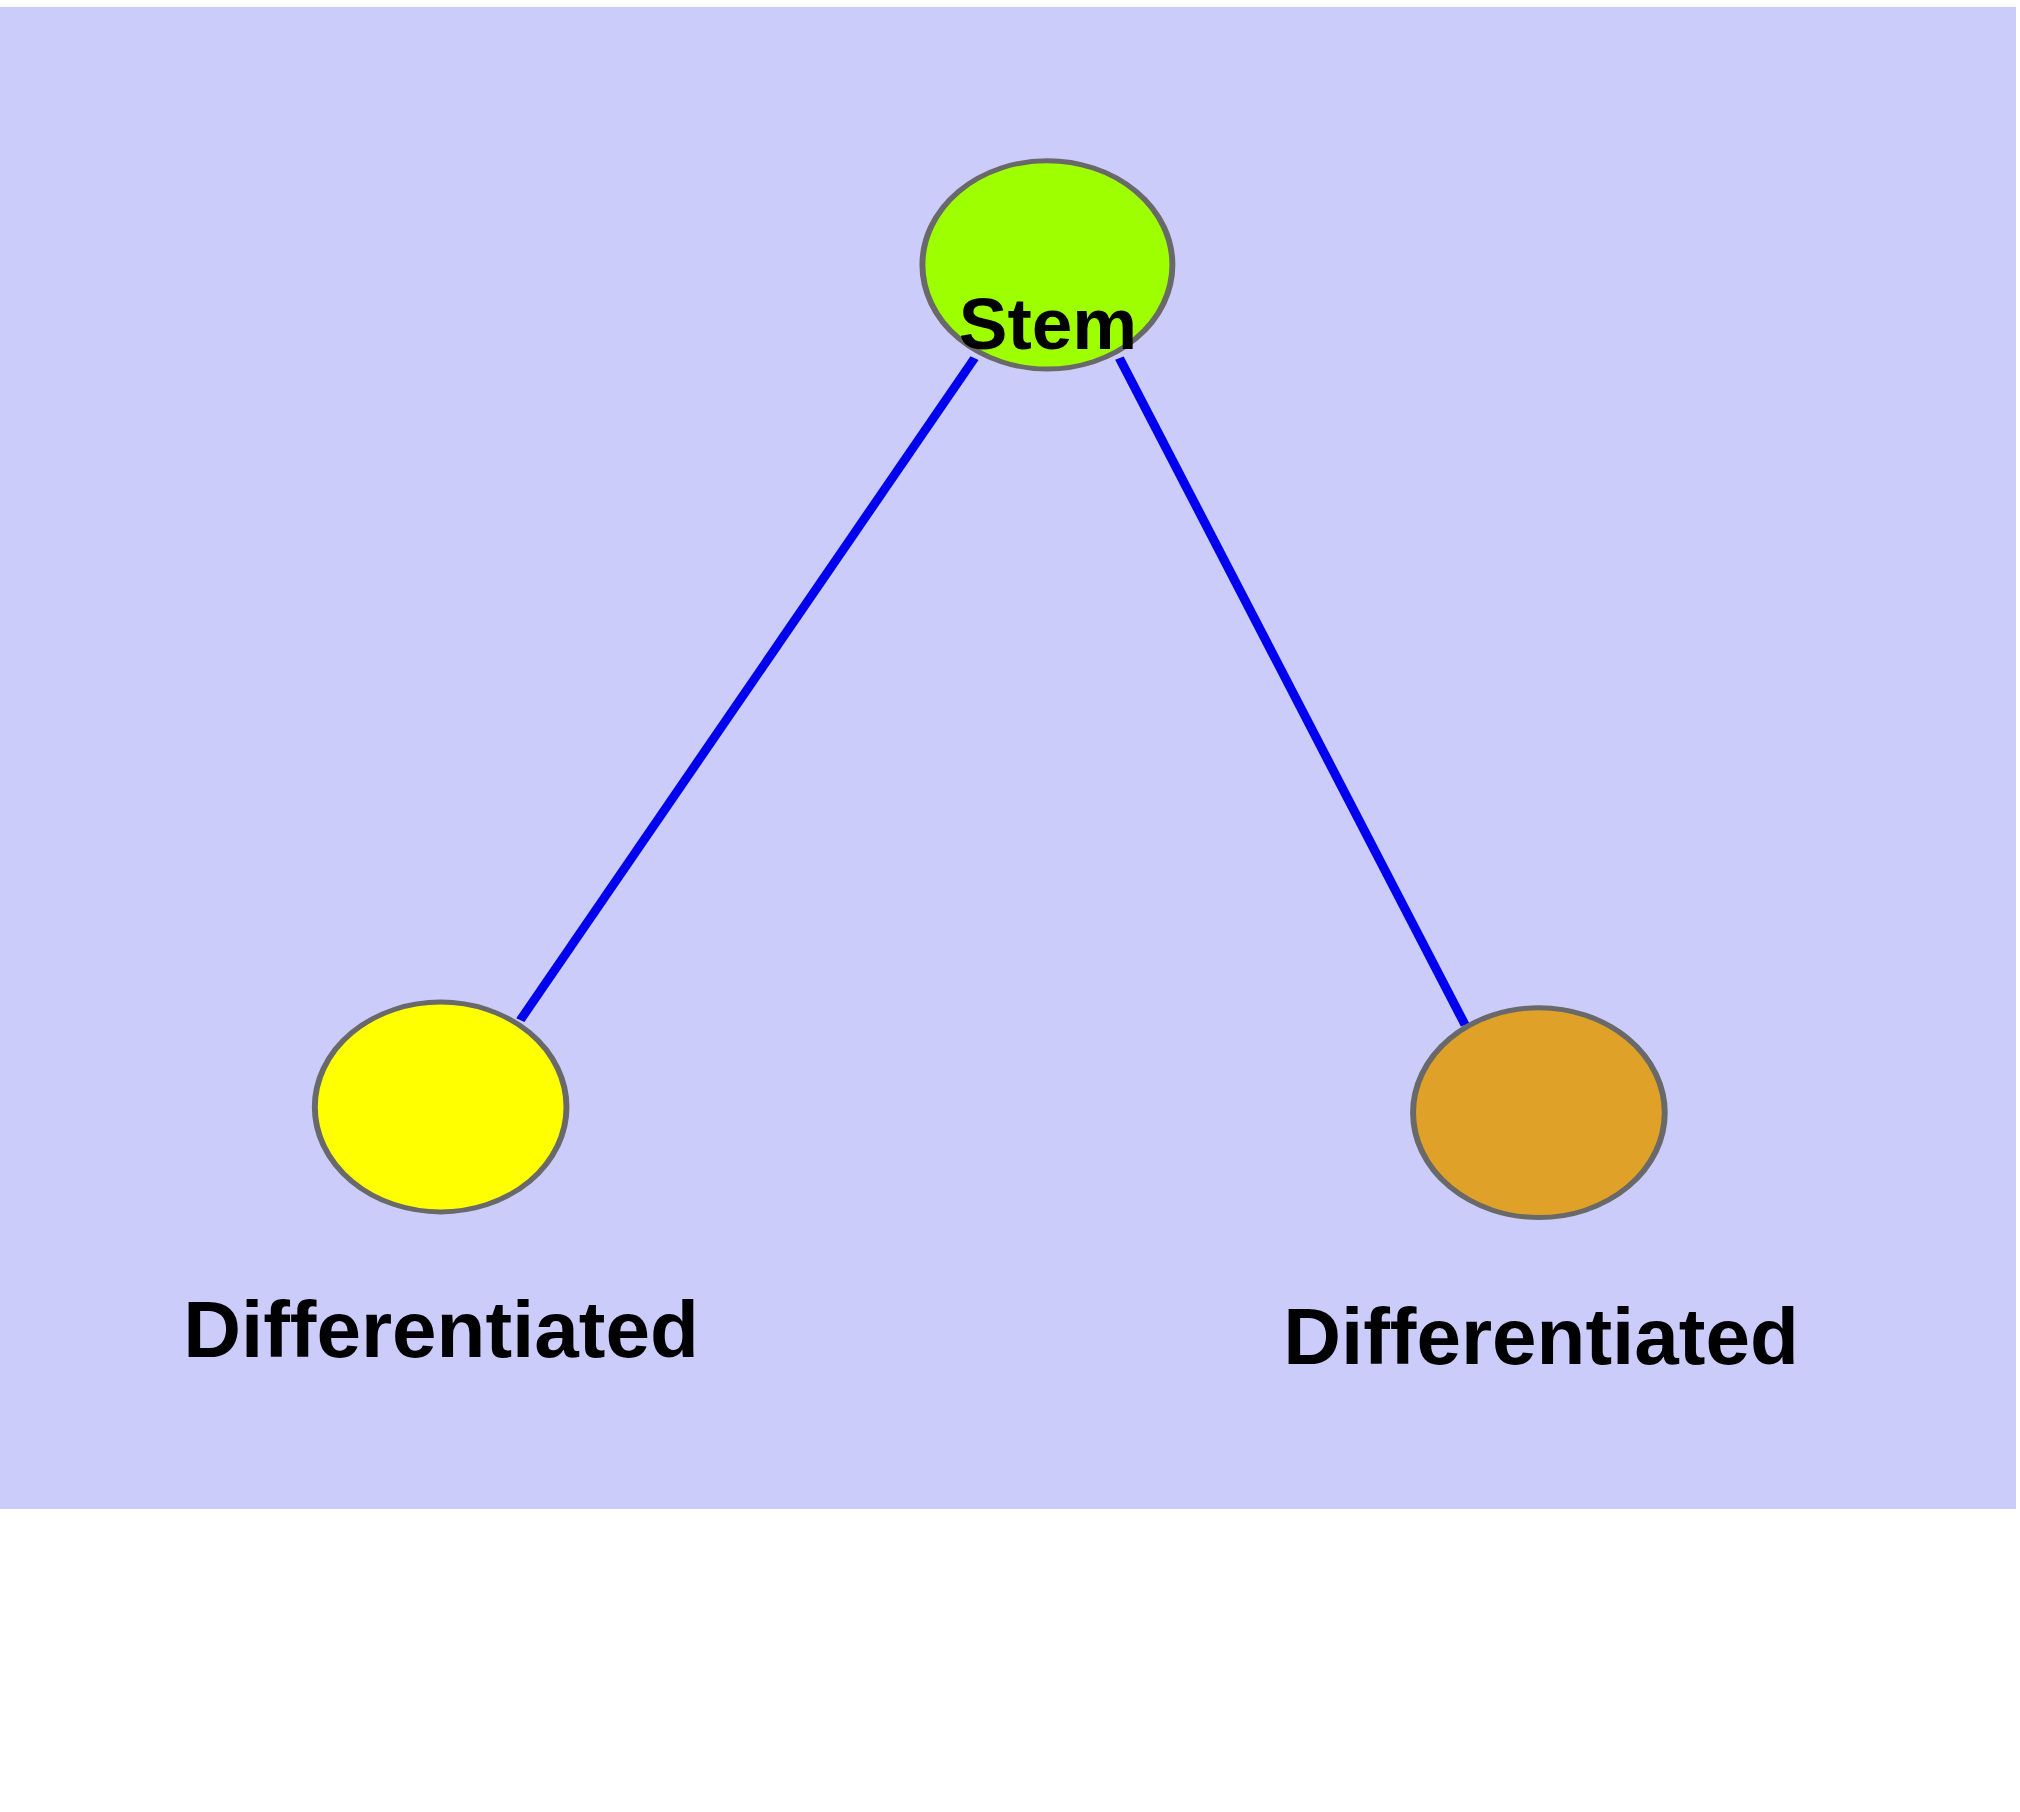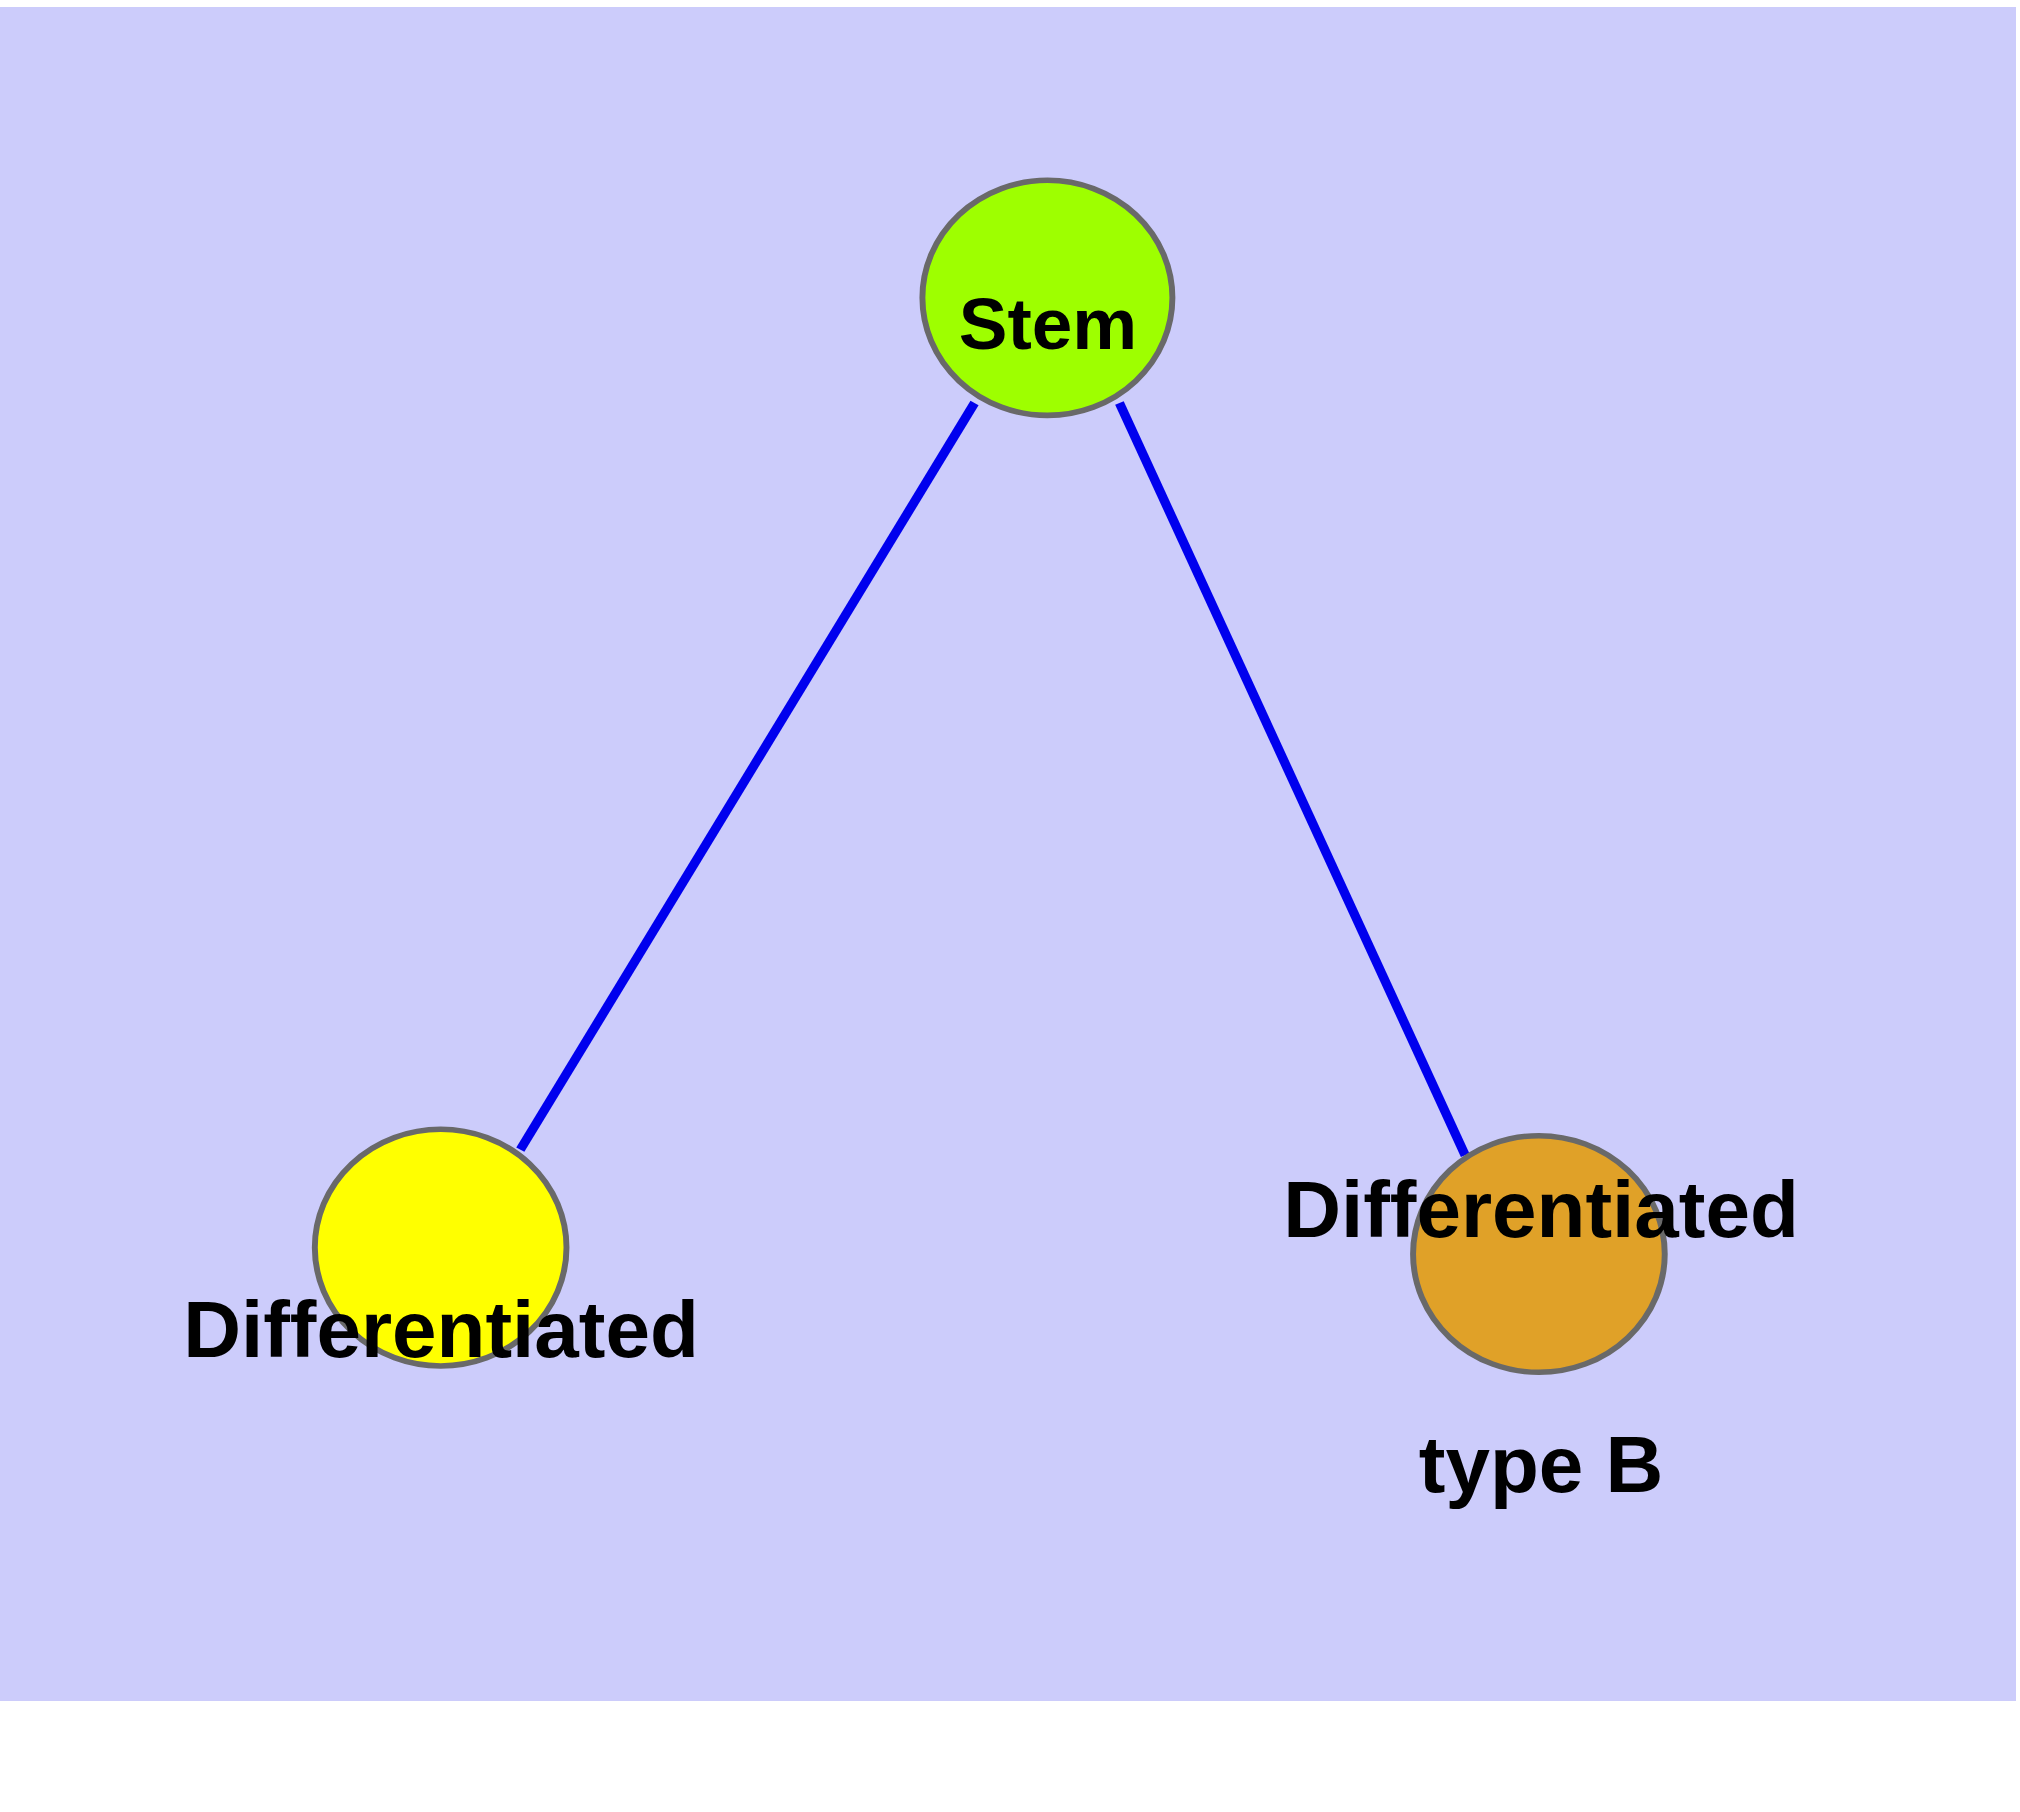--- a/index.html
+++ b/index.html
@@ -13,21 +13,21 @@
     width: 2021px;
     height: 1812px;
     background: #ffffff;
     overflow: hidden;
   }
   #canvas {
     position: absolute;
     left: 0px;
     top: 6.8px;
     width: 2016px;
-    height: 1694px;
+    height: 1502px;
     background: #ccccfb;
     text-decoration: underline;
   }
   #graph-svg {
     position: absolute;
     left: 0;
     top: 0;
     width: 100%;
     height: 100%;
     display: block;
@@ -85,18 +85,17 @@
     <div class="node-label label-stem" style="color: rgb(0, 0, 0);">
       <div>Stem</div>
     </div>
 
     <div class="node-label label-a" style="color: rgb(0, 0, 0);">
       <div>Differentiated</div>
     </div>
 
     <div class="node-label label-b" style="color: rgb(0, 0, 0);">
       <div>Differentiated</div>
-      <div>type B</div>
     </div>
 
   </div>
 </div>
 
 
 </body></html>

